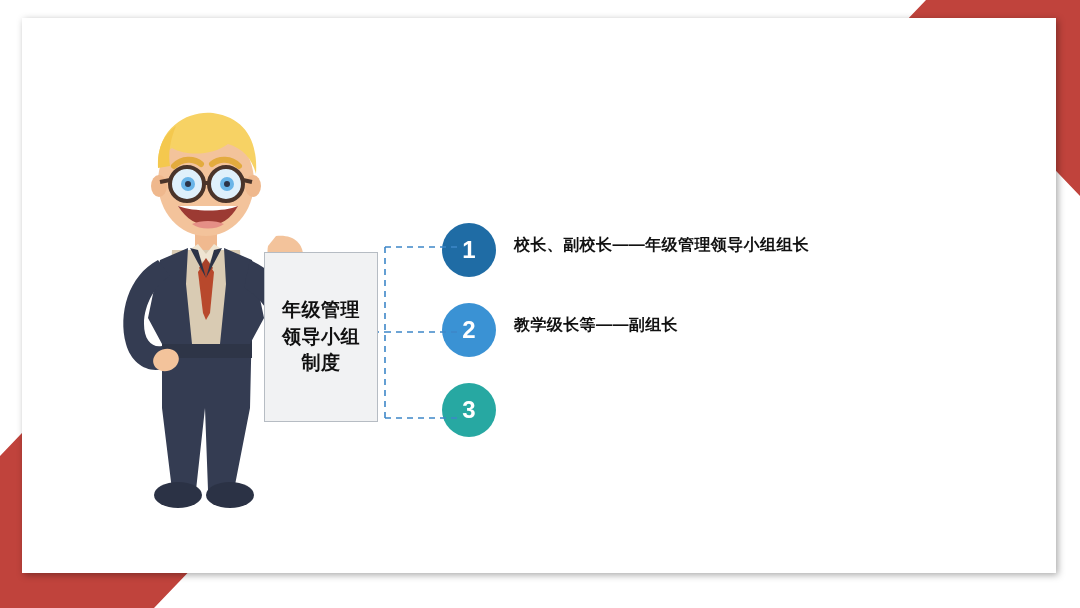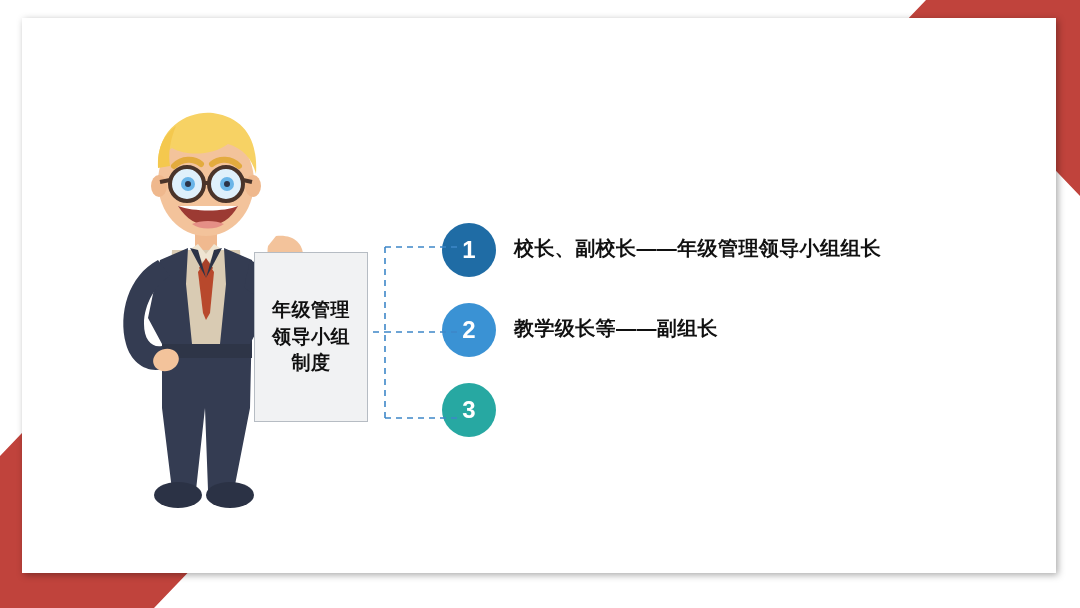--- a/index.html
+++ b/index.html
@@ -52,21 +52,21 @@
     position: absolute;
     left: 100px;
     top: 108px;
     width: 220px;
     height: 405px;
   }
 
   
   #title-card {
     position: absolute;
-    left: 254px;
+    left: 264px;
     top: 252px;
     width: 114px;
     height: 170px;
     background: #f1f2f3;
     border: 1px solid #b6bcc3;
     box-sizing: border-box;
     display: flex;
     align-items: center;
     justify-content: center;
     z-index: 6;
@@ -111,21 +111,21 @@
     display: flex;
     align-items: center;
     justify-content: center;
     color: #ffffff;
     font-size: 24px;
     font-weight: bold;
     font-family: "Liberation Sans", "DejaVu Sans", sans-serif;
   }
   .item-text {
     margin-left: 18px;
-    font-size: 20px;
+    font-size: 16px;
     font-weight: bold;
     color: #111111;
     line-height: 1.55;
     padding-top: 10px;
     letter-spacing: 0.4px;
     max-width: 520px;
     white-space: pre-line;
   }
 </style>
 </head>

